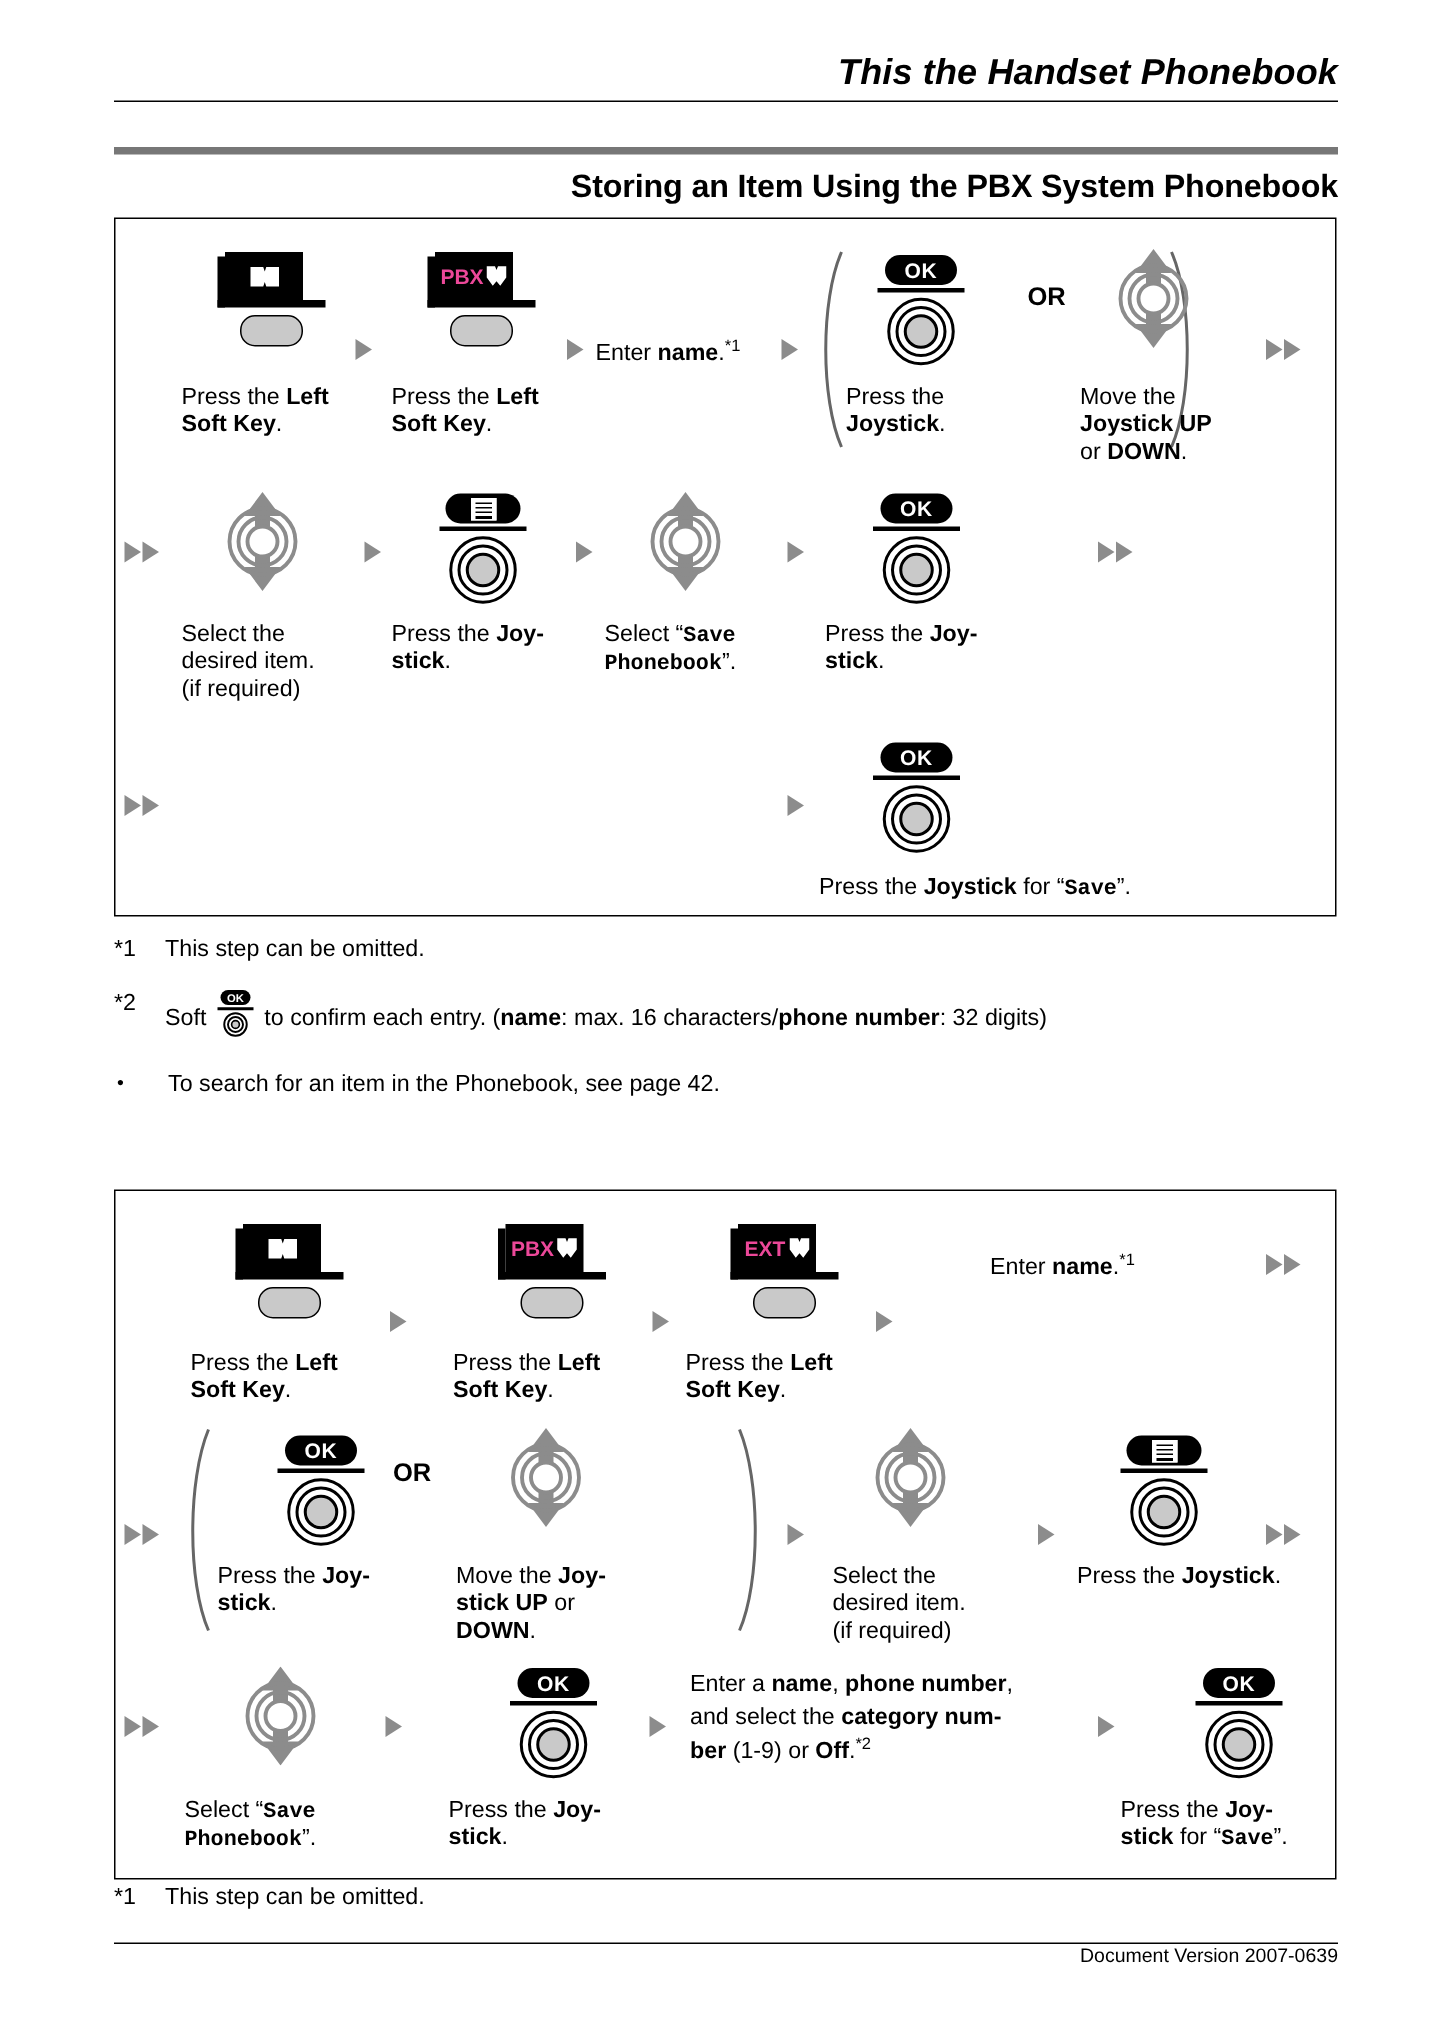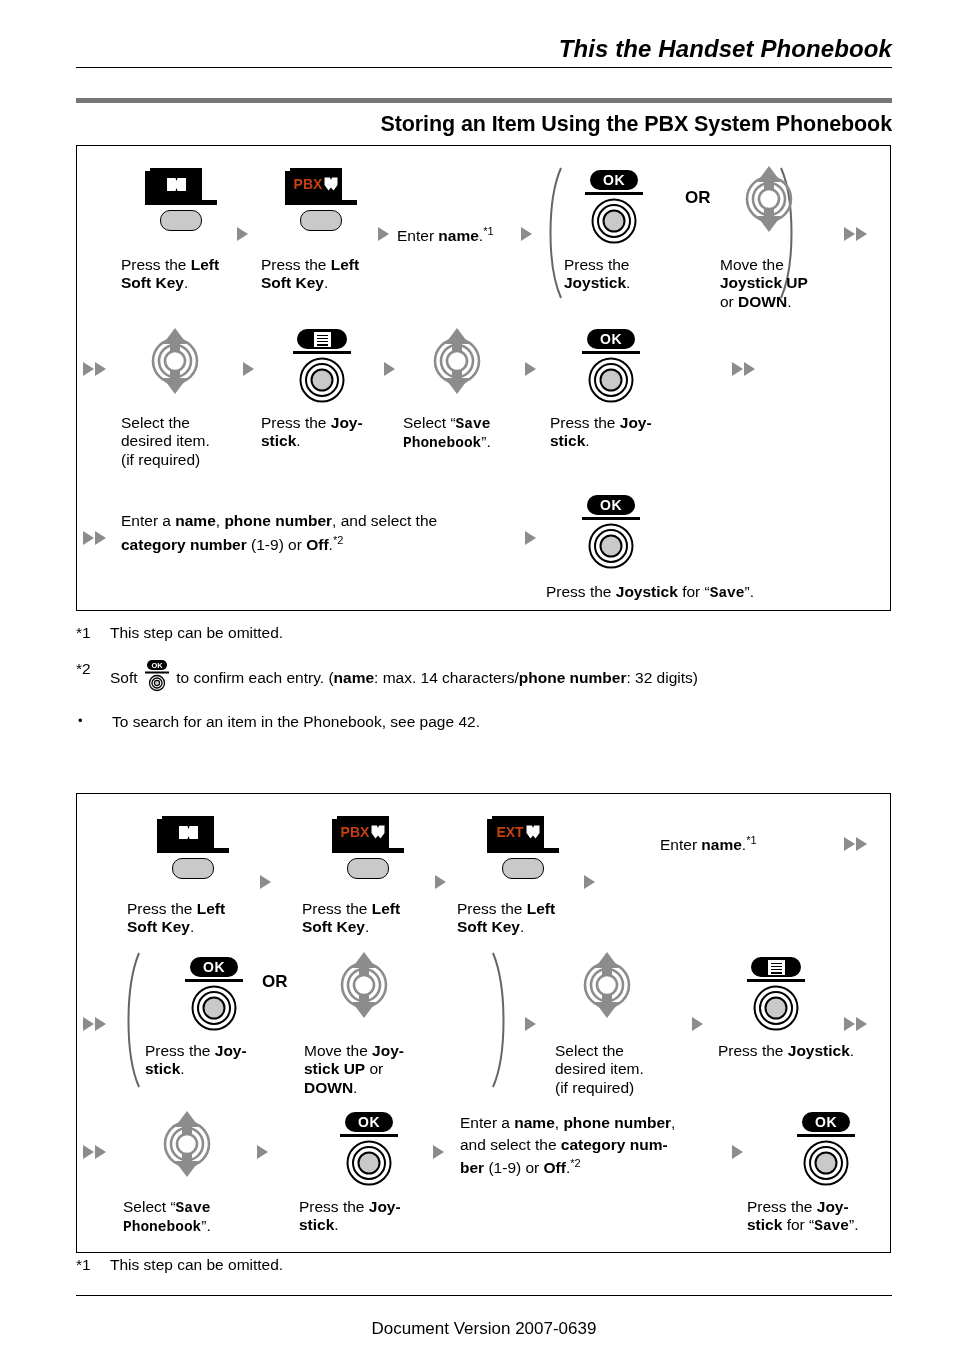--- a/index.html
+++ b/index.html
@@ -33,21 +33,21 @@
     display:inline-block;vertical-align:middle;
   }
   .tri2{display:inline-block;white-space:nowrap;}
   .tri2 .tri{margin-right:1px;}
 
   
   .softkey{position:relative;width:72px;}
   .sk-top{display:flex;align-items:flex-end;}
   .sk-bracket{width:5px;height:34px;background:#000;}
   .sk-badge{
-    background:#000;color:#c2410c;height:27px;min-width:52px;
+    background:#000;color:#ec4899;height:27px;min-width:52px;
     display:flex;align-items:center;justify-content:center;gap:2px;
     font-size:14px;font-weight:bold;line-height:1;padding:16px 3px;
     margin-bottom:5px;box-sizing:border-box;text-align:right;
   }
   .sk-underline{height:5px;background:#000;margin-top:-5px;}
   .sk-btn{
     width:40px;height:19px;border-radius:10px;background:#c9c9c9;
     border:1.6px solid #000;margin:5px auto 0 auto;
   }
   .bookglyph{display:inline-block;width:21px;height:15px;position:relative;}
@@ -79,21 +79,21 @@
   .sup{font-size:11px;vertical-align:super;}
 
   
   .fn{font-size:15.5px;line-height:1.2;}
   .fn-row{display:flex;margin-top:11px;}
   .fn-mark{width:34px;flex:none;}
   .mini-joy{display:inline-block;vertical-align:-9px;margin:0 2px;}
 
   
   .footer-rule{border-top:1.4px solid #000;}
-  .footer{display:flex;justify-content:center;font-size:17px;margin-top:23px;}
+  .footer{display:flex;justify-content:flex-end;font-size:13px;margin-top:0;}
 </style>
 </head>
 <body>
 
 <div class="page">
 
   <div class="hdr">
     <div class="hdr-title">This the Handset Phonebook</div>
     <div class="hdr-rule"></div>
   </div>
@@ -266,23 +266,20 @@
       </div>
     </div>
     <div class="cap" style="position:absolute;left:473px;top:268px;width:120px;">
       <span>Press the </span><b>Joy-<br>stick</b><span>.</span>
     </div>
 
     <div class="tri2" style="position:absolute;left:655px;top:213px;"><span class="tri"></span><span class="tri"></span></div>
 
     <div class="tri2" style="position:absolute;left:6px;top:382px;"><span class="tri"></span><span class="tri"></span></div>
 
-    <div class="cap" style="position:absolute;left:44px;top:363px;width:400px;line-height:1.5;">
-      <span>Enter a </span><b>name</b><span>, </span><b>phone number</b><span>, and select the</span><br><b>category number</b><span> (1-9) or </span><b>Off</b><span>.</span><span class="sup">*2</span>
-    </div>
 
     <div style="position:absolute;left:448px;top:382px;"><span class="tri"></span></div>
 
     <div style="position:absolute;left:497px;top:349px;">
       <div class="joy">
         <div class="joy-lbl">OK</div>
         <div class="joy-rule"></div>
         <svg class="joy-dial" width="46" height="46" viewBox="0 0 46 46">
           <circle cx="23" cy="23" r="21.5" fill="#fff" stroke="#000" stroke-width="2"></circle>
           <circle cx="23" cy="23" r="16" fill="#fff" stroke="#000" stroke-width="2"></circle>
@@ -305,21 +302,21 @@
       <div class="fn" style="white-space:nowrap;">
         <span>Soft </span><span class="mini-joy">
           <svg width="26" height="32" viewBox="0 0 26 32">
             <rect x="3" y="0" width="20" height="10" rx="5" fill="#000"></rect>
             <text x="13" y="8" font-family="Liberation Sans, sans-serif" font-size="7.5" font-weight="bold" fill="#fff" text-anchor="middle">OK</text>
             <rect x="1" y="11.5" width="24" height="2" fill="#000"></rect>
             <circle cx="13" cy="23" r="7.5" fill="#fff" stroke="#000" stroke-width="1.3"></circle>
             <circle cx="13" cy="23" r="5" fill="#fff" stroke="#000" stroke-width="1.3"></circle>
             <circle cx="13" cy="23" r="2.6" fill="#c9c9c9" stroke="#000" stroke-width="1.1"></circle>
           </svg>
-        </span><span> to confirm each entry. (</span><b>name</b><span>: max. 14 characters/</span><b>phone number</b><span>: 32 digits)</span>
+        </span><span> to confirm each entry. (</span><b>name</b><span>: max. 16 characters/</span><b>phone number</b><span>: 32 digits)</span>
       </div>
     </div>
     <div class="fn-row" style="margin-top:17px;">
       <div class="fn-mark fn" style="font-size:13px;padding-left:2px;">•</div>
       <div class="fn">To search for an item in the Phonebook, see page 42.</div>
     </div>
   </div>
 
 
   <div class="box" style="position:absolute;left:76px;top:793px;width:813px;height:458px;">

